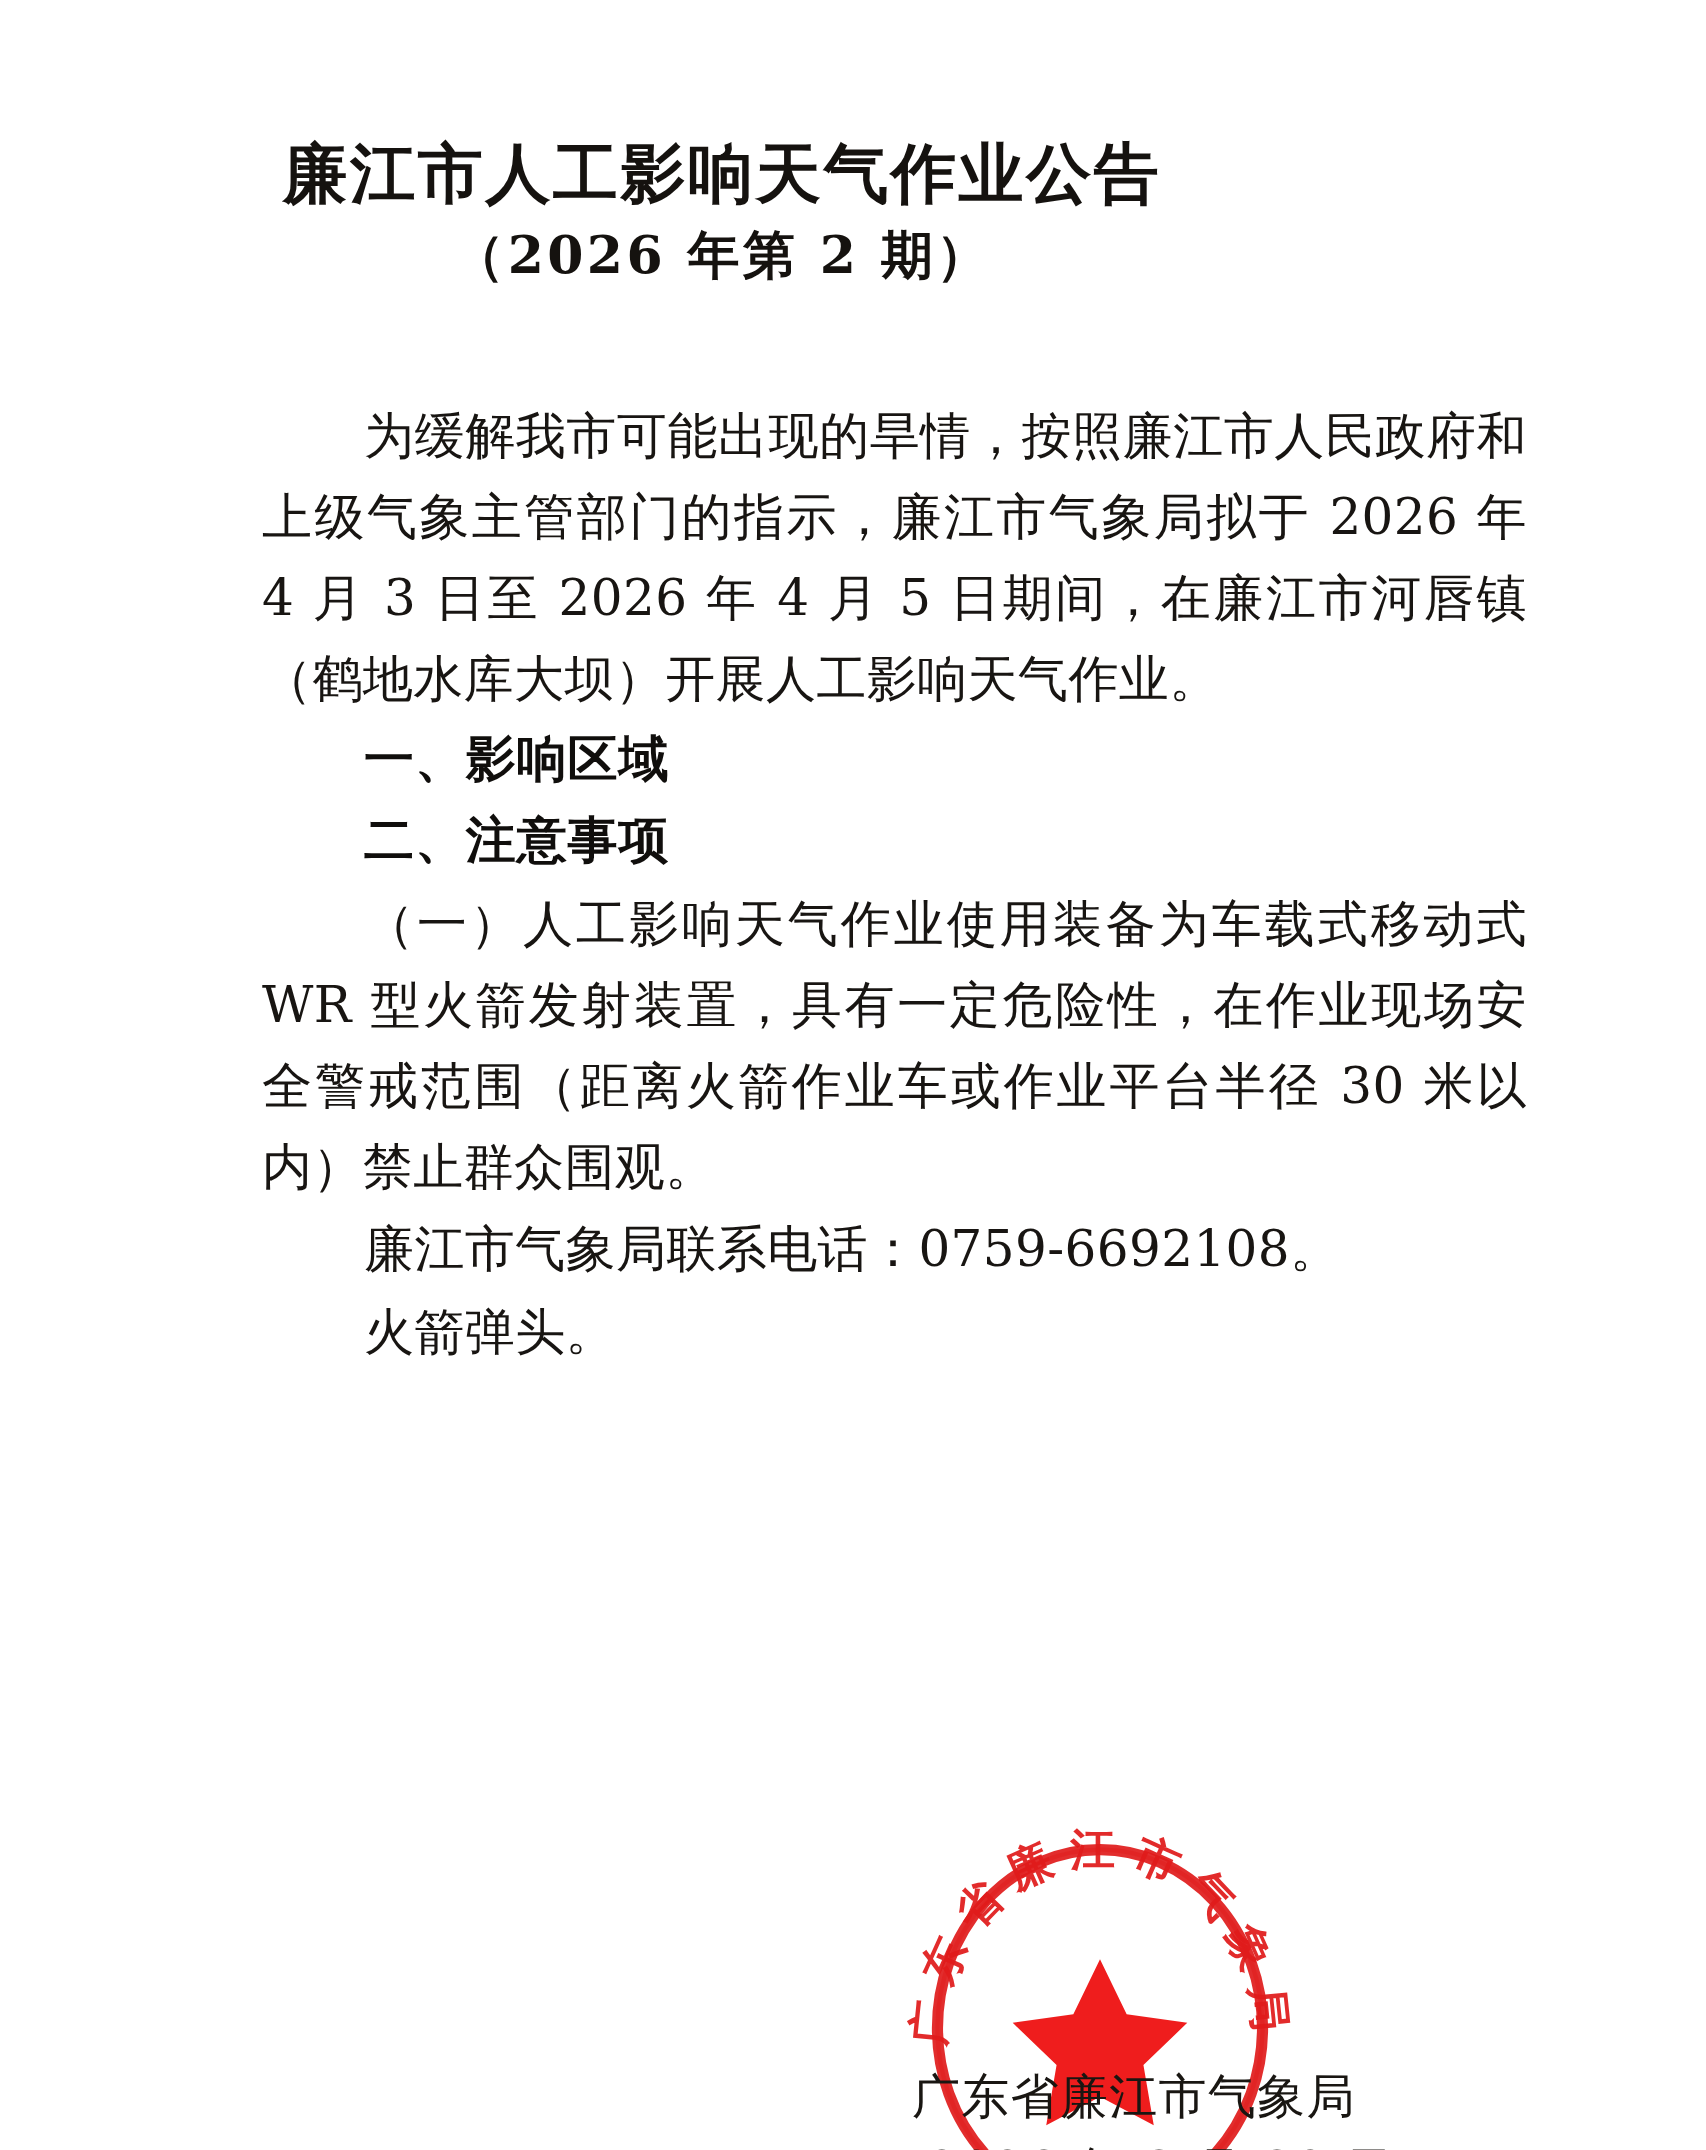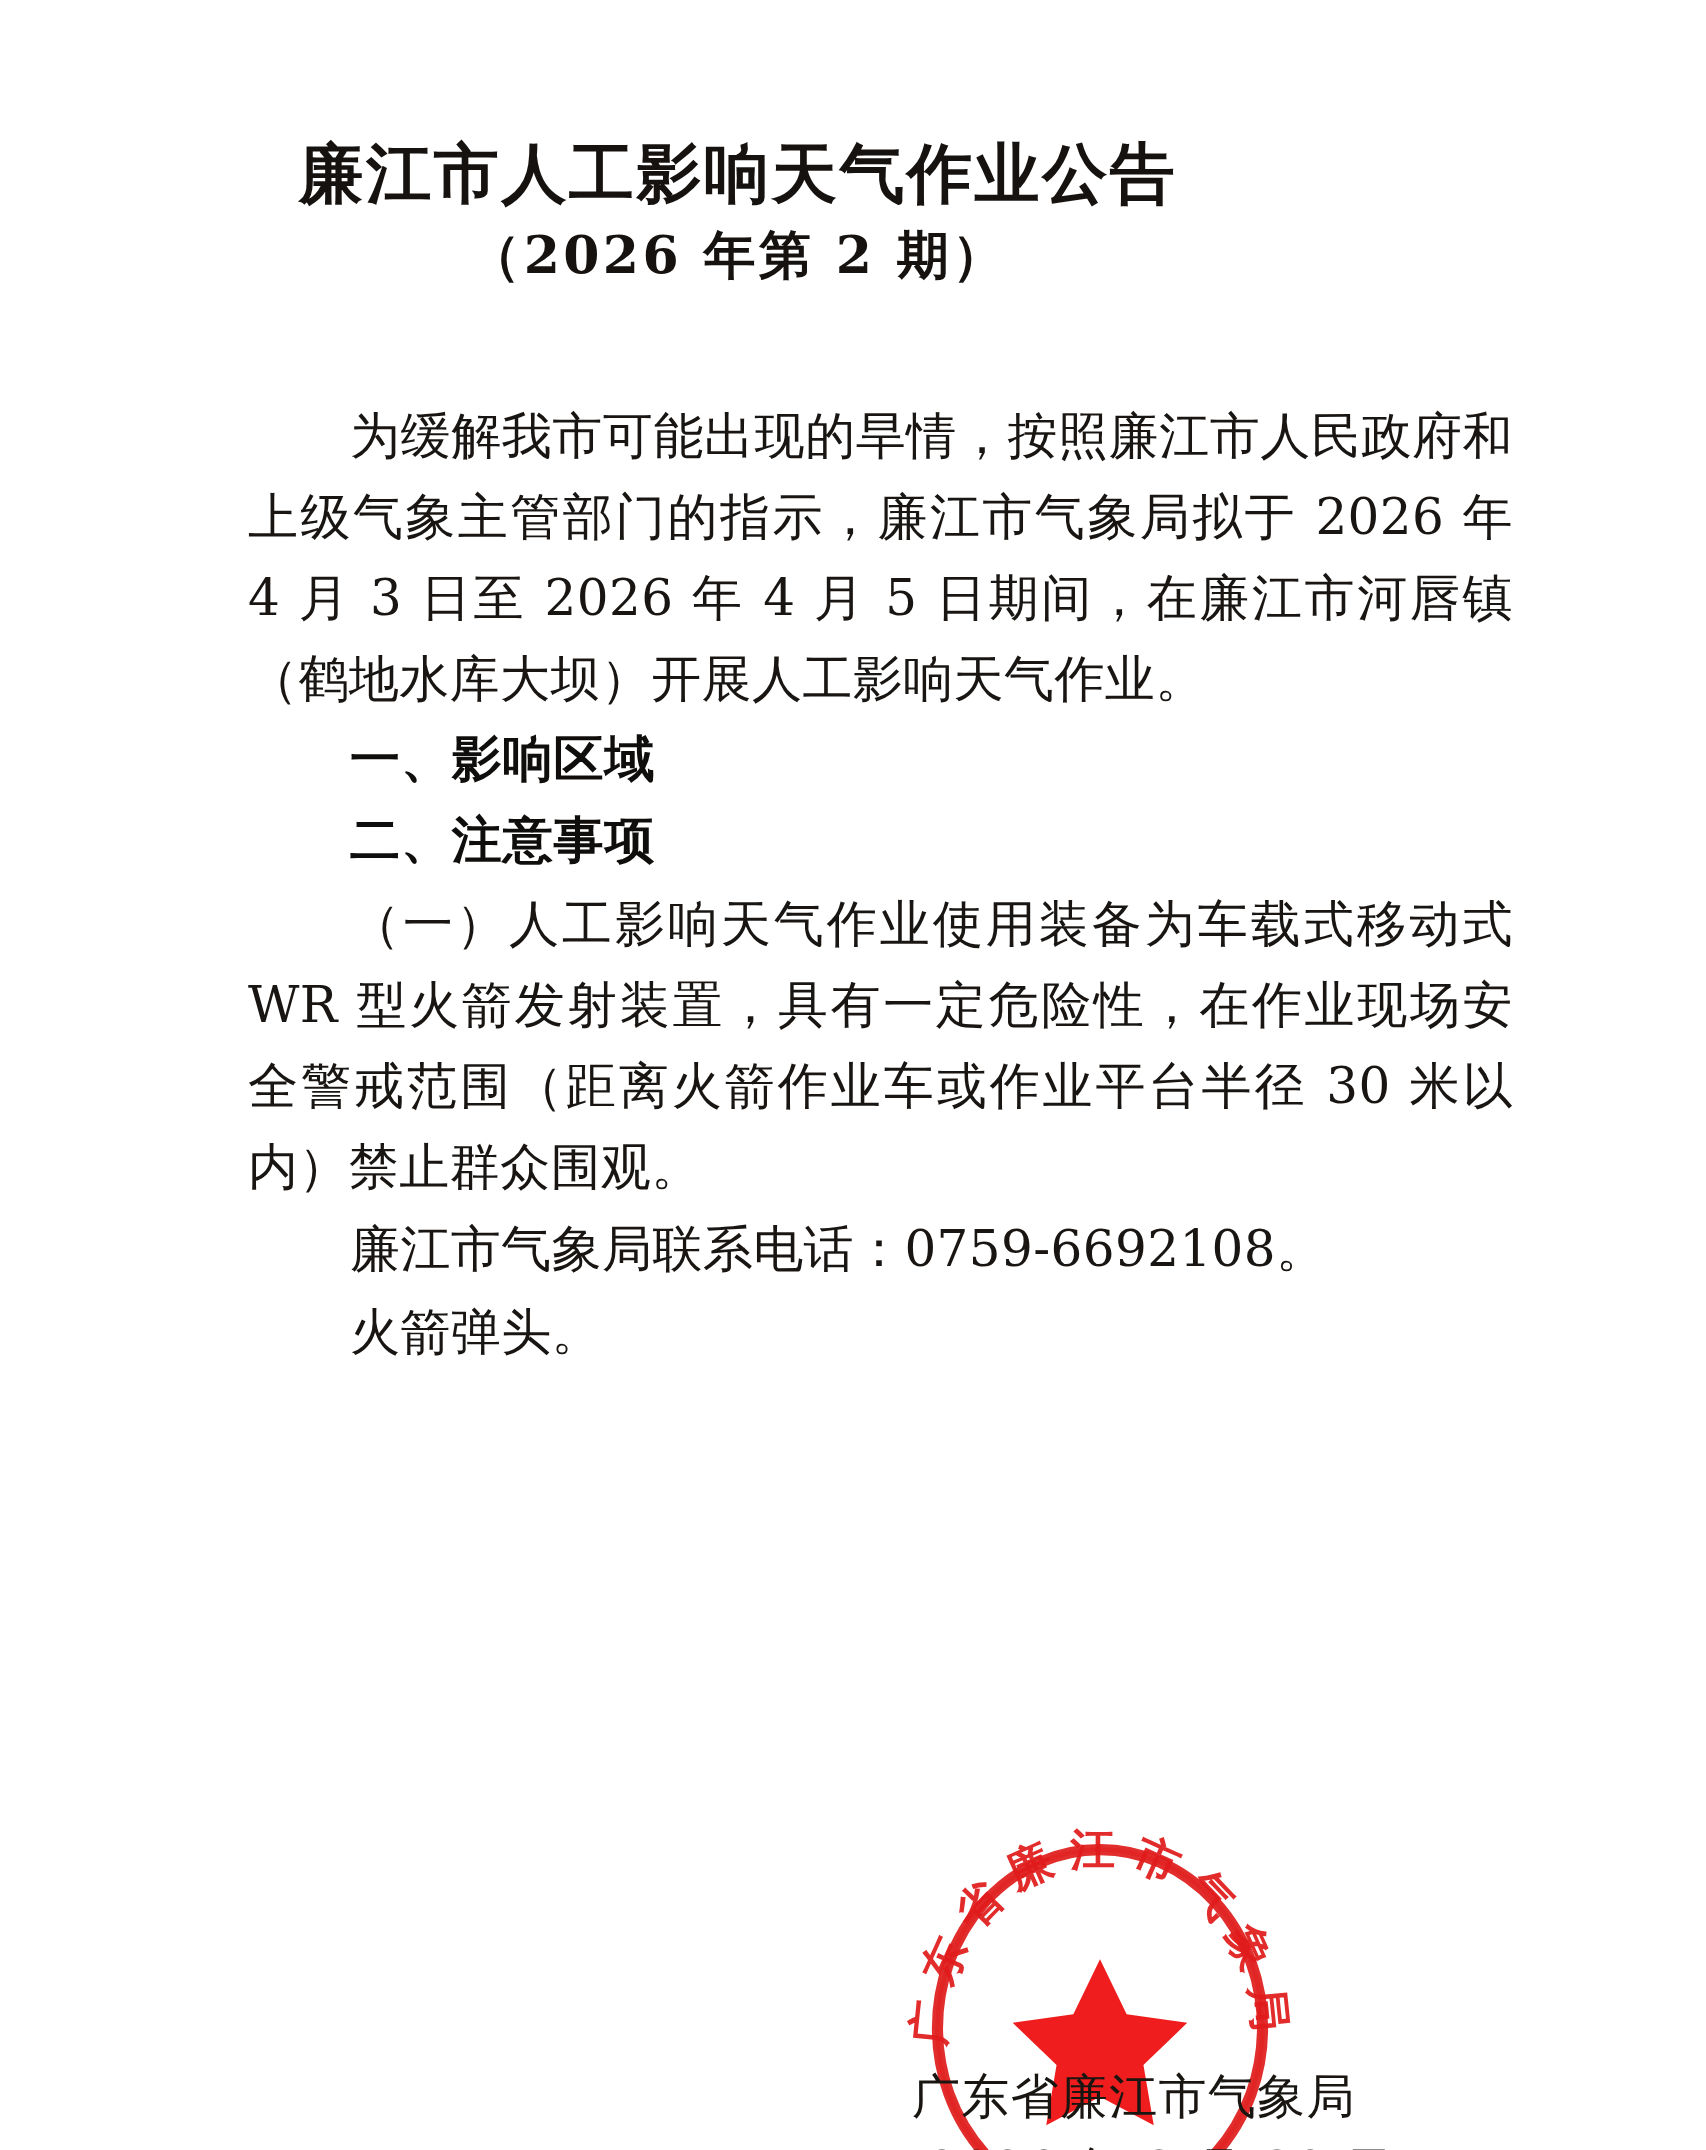--- a/index.html
+++ b/index.html
@@ -15,21 +15,21 @@
     width: 1706px;
     height: 2414px;
     background: #ffffff;
     overflow: hidden;
     box-sizing: border-box;
   }
 
   
   .title-block {
     position: absolute;
-    left: 16px;
+    left: 0;
     top: 129px;
     width: 1444px;
     text-align: center;
   }
   .title-line {
     font-family: "DejaVu Sans", "Liberation Sans", sans-serif;
     font-weight: bold;
     font-size: 65px;
     line-height: 1.38;
     letter-spacing: 2.6px;
@@ -38,21 +38,21 @@
   .title-line.sub {
     font-family: "DejaVu Serif", "Liberation Serif", serif;
     font-weight: bold;
     font-size: 52px;
     letter-spacing: 3.4px;
   }
 
   
   .body-block {
     position: absolute;
-    left: 248px;
+    left: 262px;
     top: 396px;
     width: 1265px;
   }
   .para {
     font-family: "DejaVu Serif", "Liberation Serif", serif;
     font-size: 50px;
     line-height: 1.62;
     color: #181512;
     text-align: justify;
     text-justify: inter-character;

